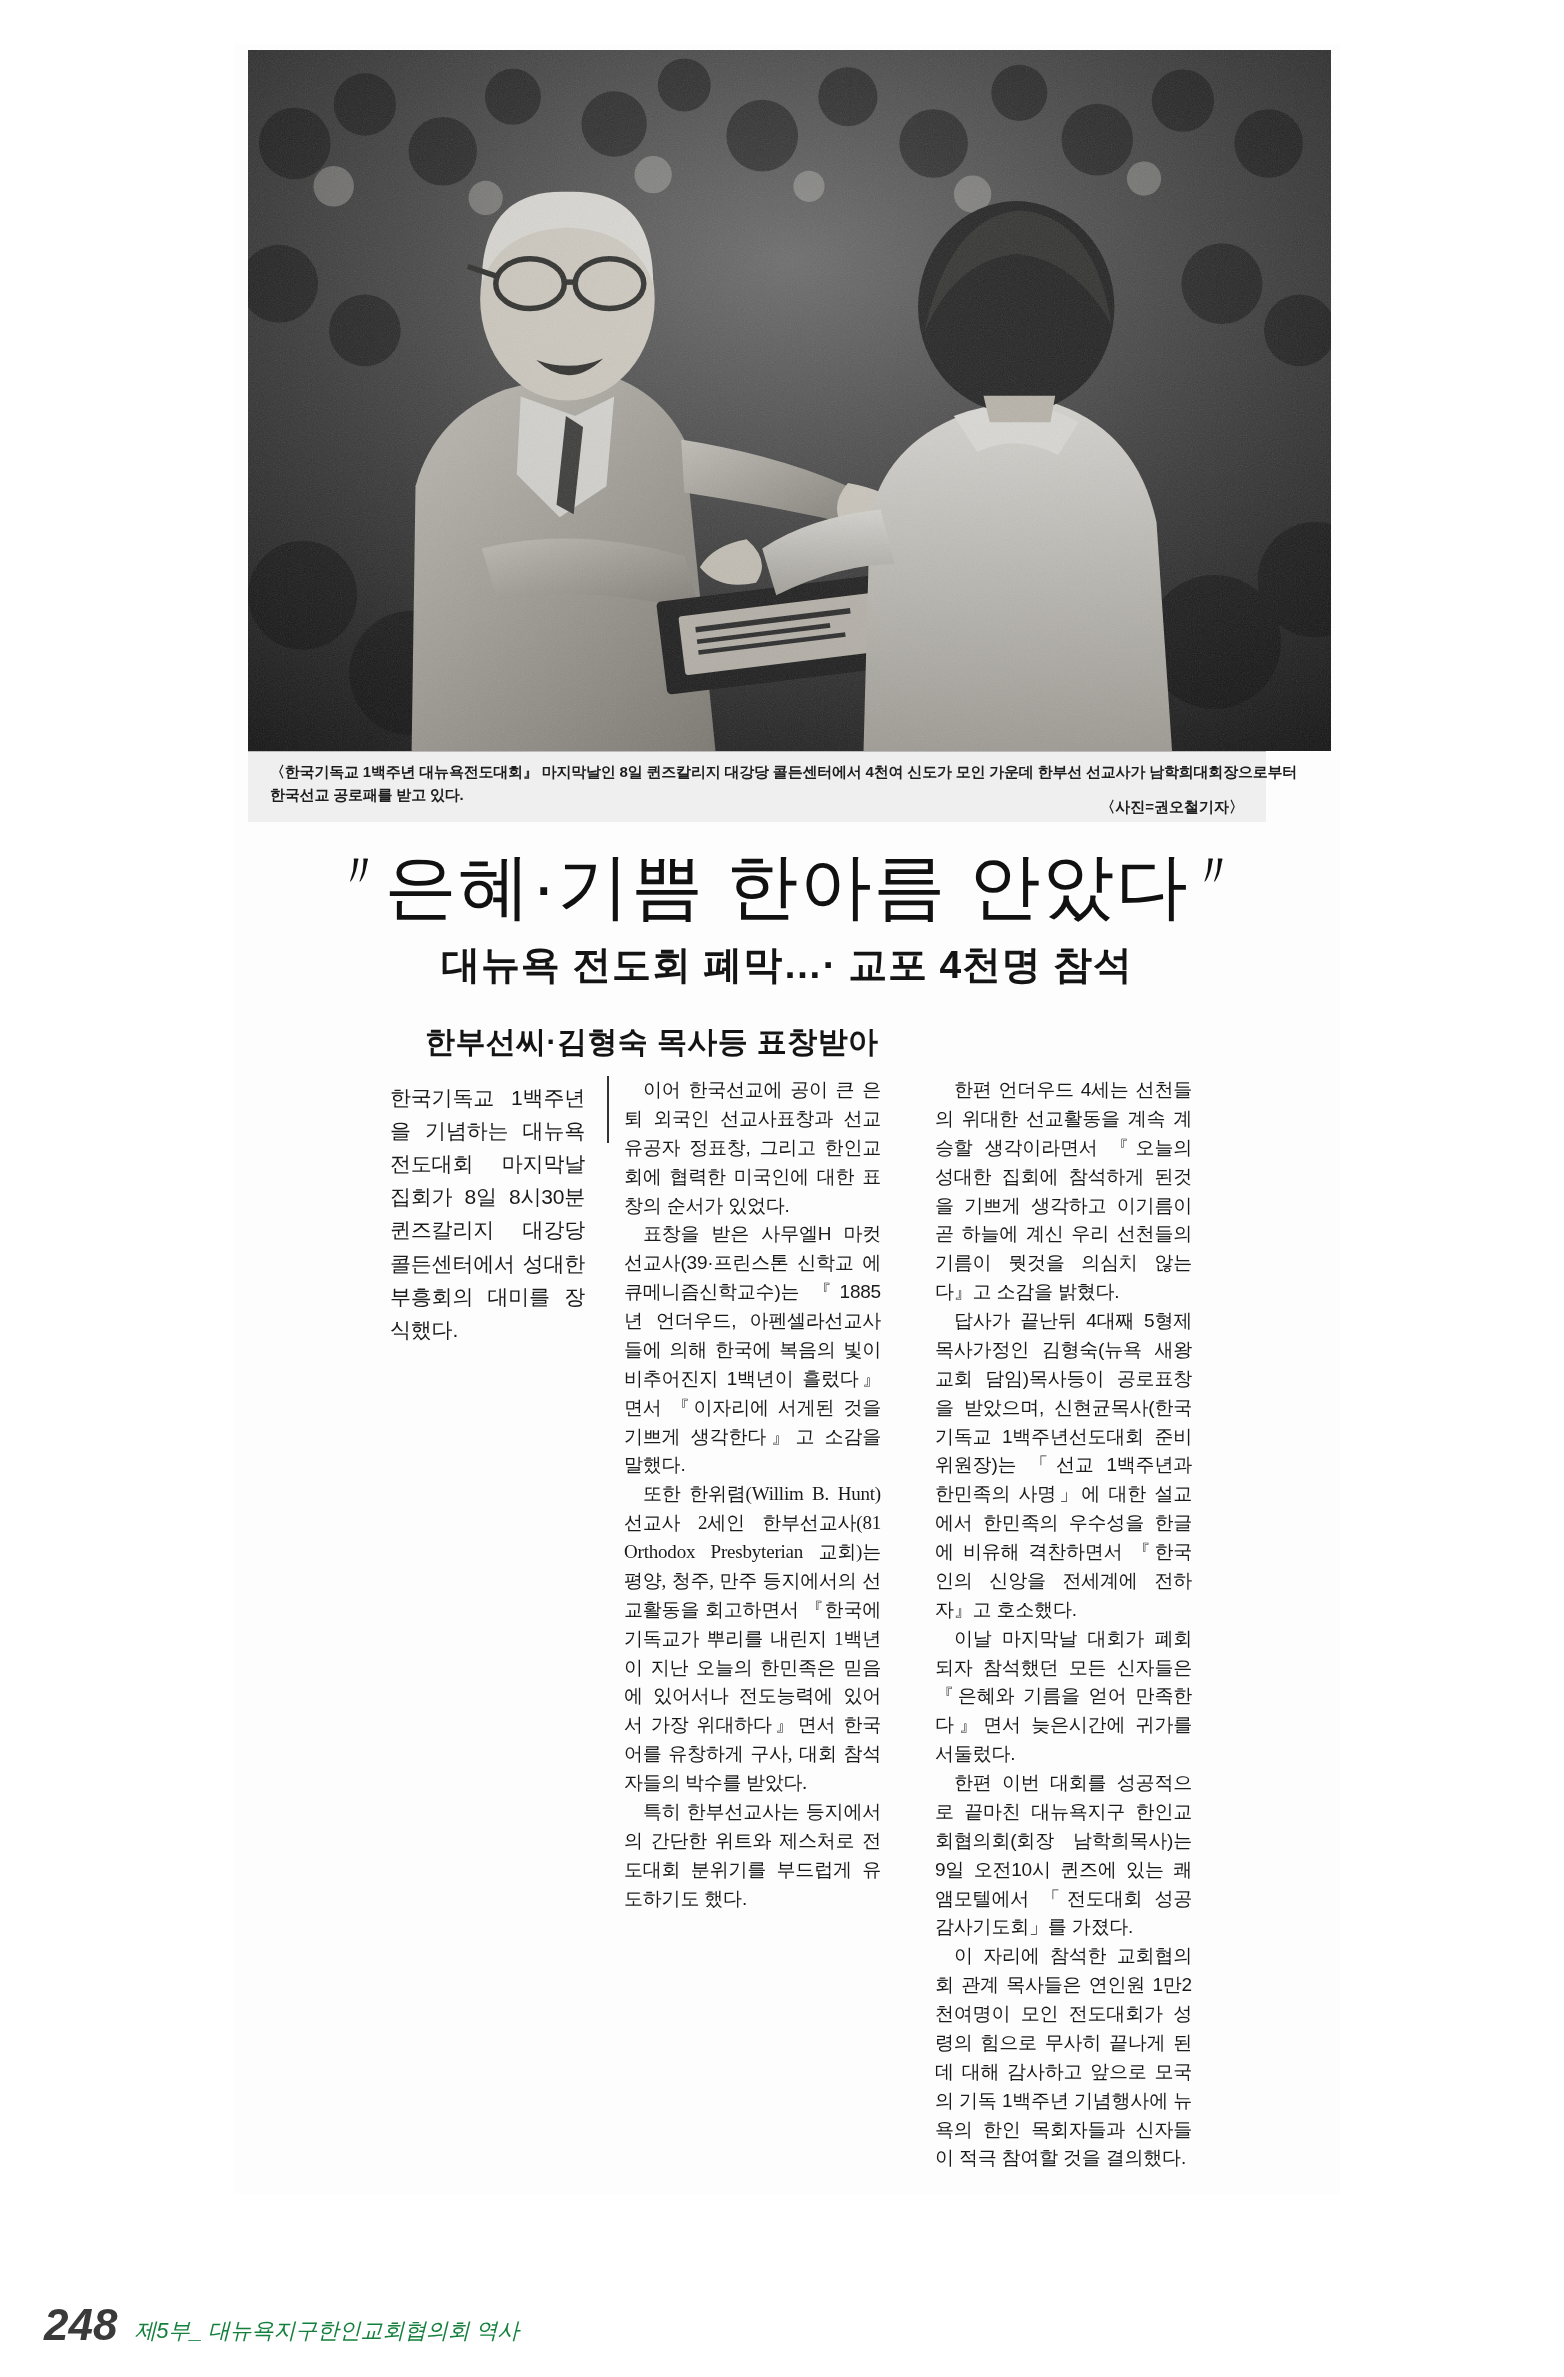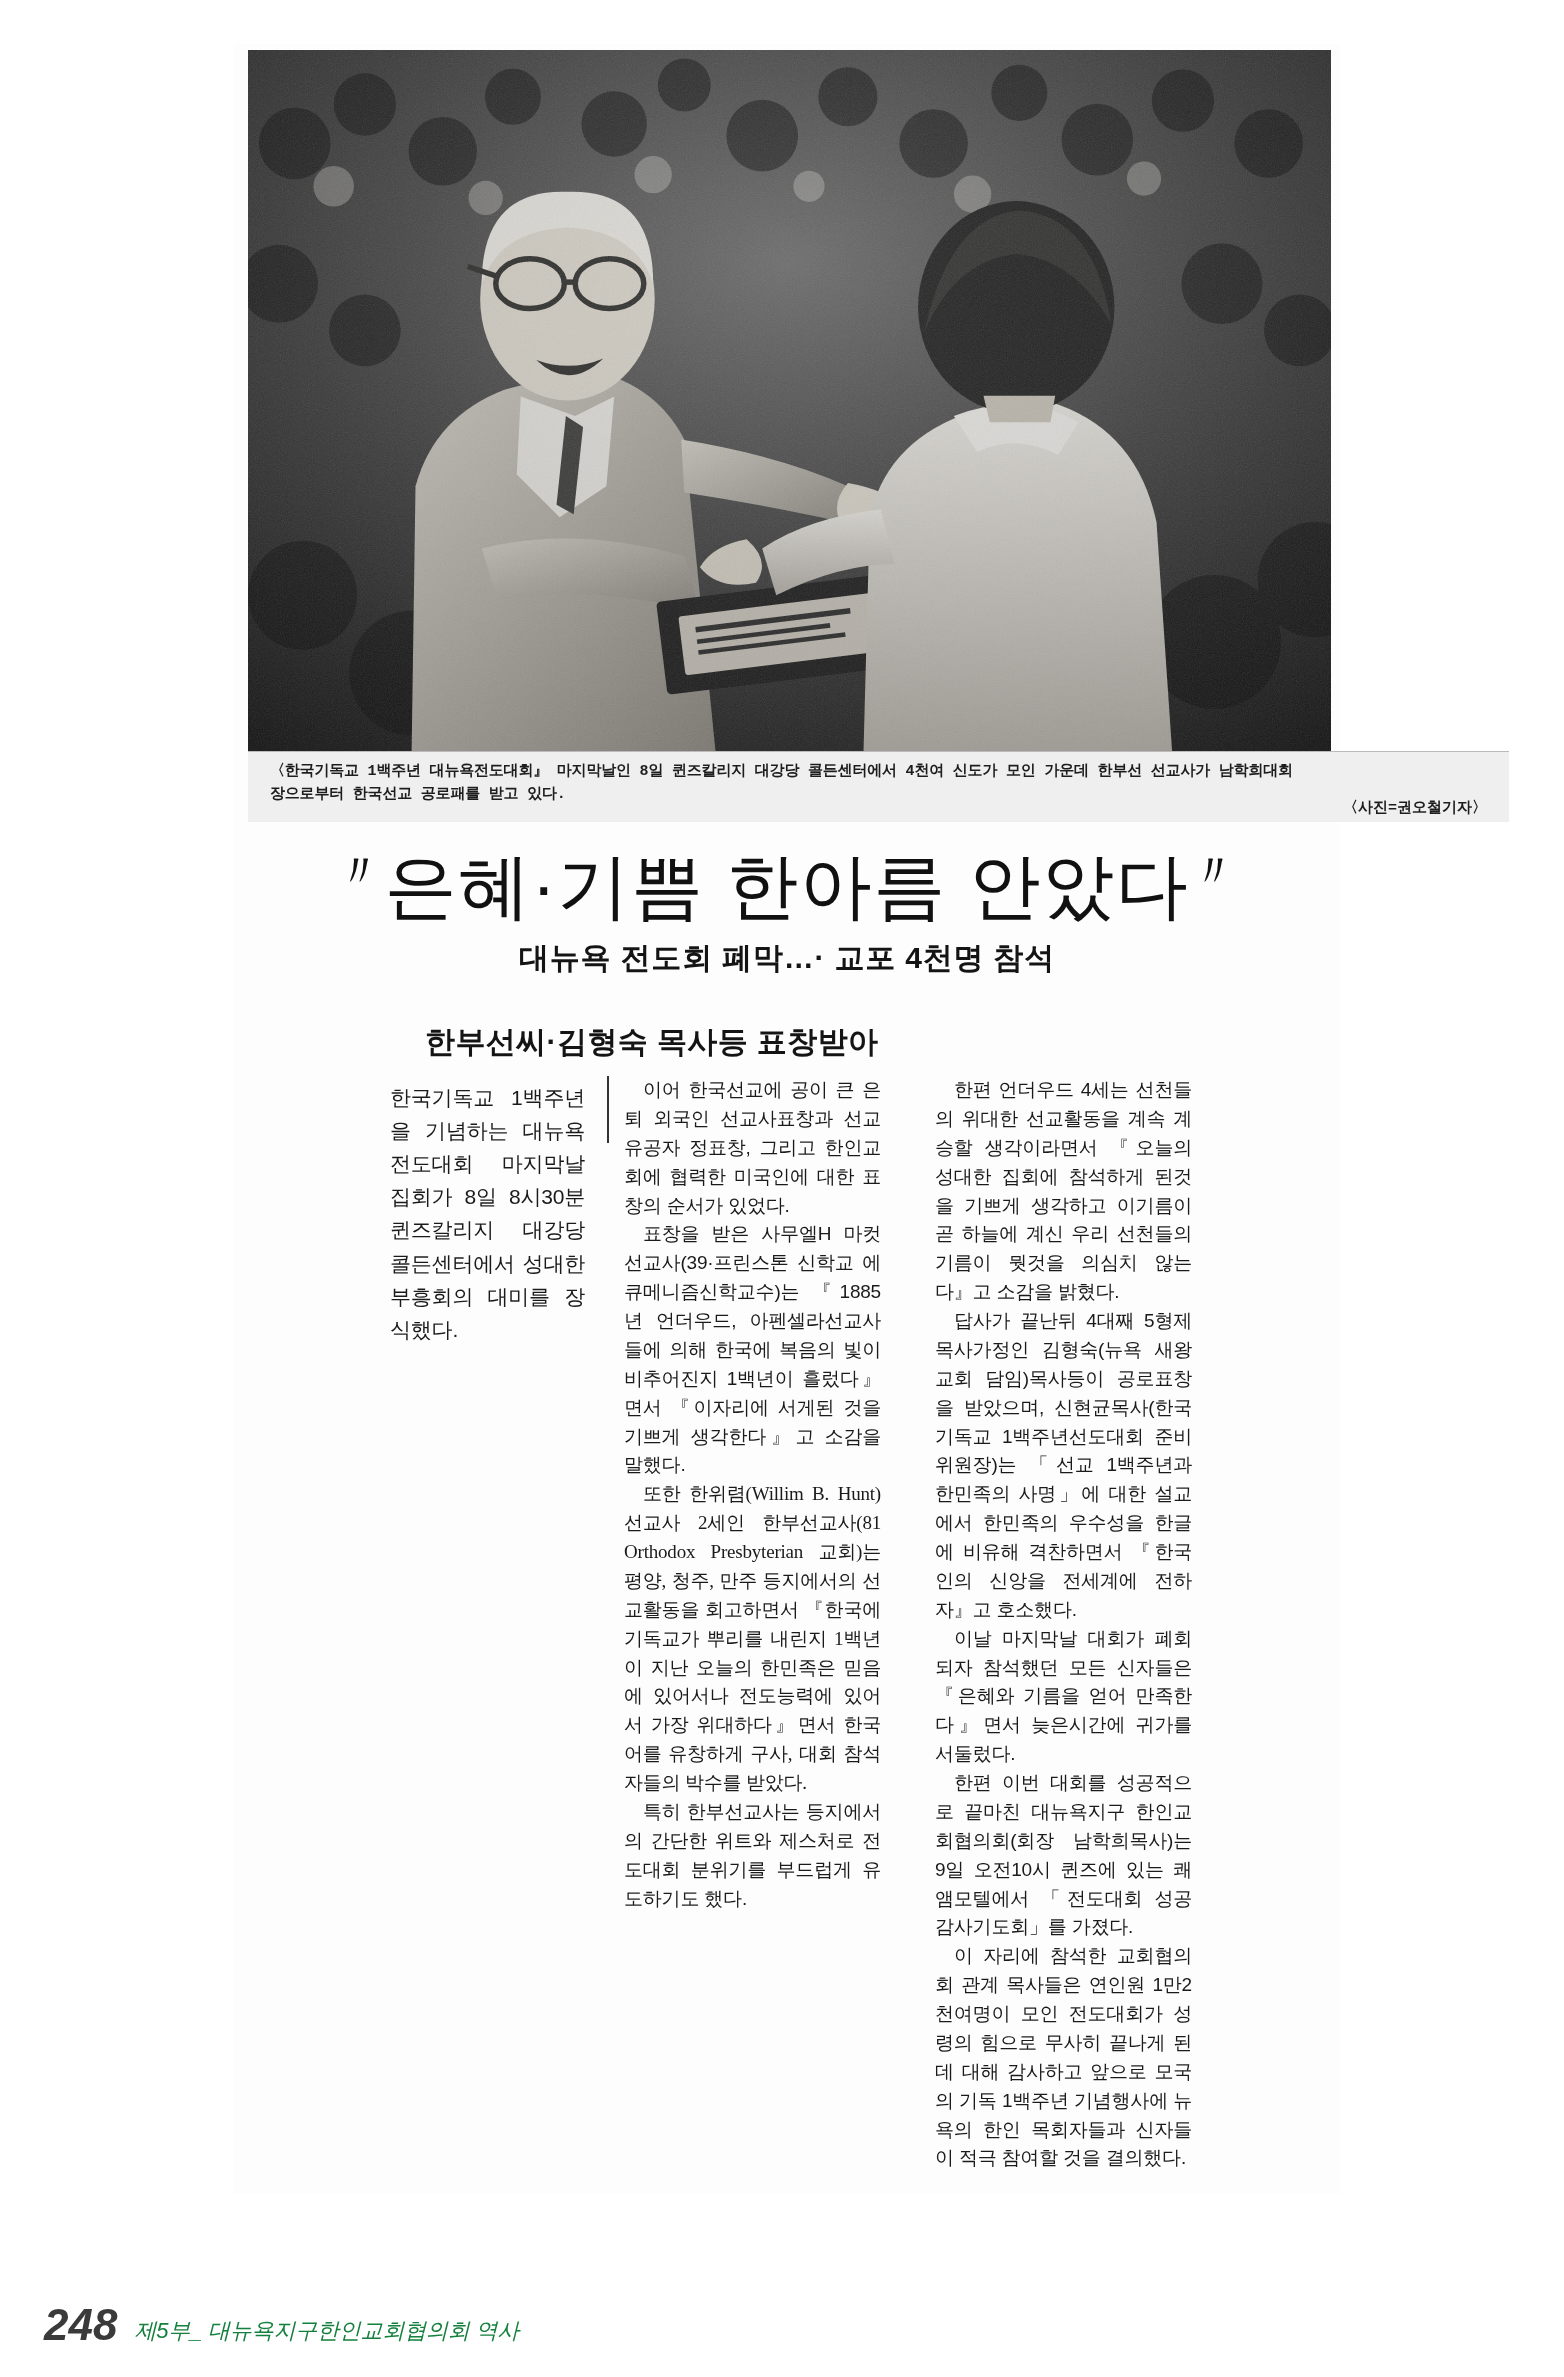--- a/index.html
+++ b/index.html
@@ -44,25 +44,24 @@
     background: #2b2b2b;
     overflow: hidden;
   }
   .photo-svg { display:block; width: 100%; height: 100%; }
 
   
   .caption {
     position: absolute;
     left: 14px;
     top: 707px;
-    width: 1261px;
+    width: 1018px;
     height: 70px;
     background: #efefef;
     border-top: 0.8px solid #bbb;
-    font-family: Liberation Mono, monospace;
   }
   .caption-text {
     position: absolute;
     left: 22px;
     top: 7.8px;
     width: 1036px;
     font-size: 15px;
     line-height: 1.55;
     color: #1d1d1d;
     letter-spacing: -0.2px;
@@ -93,21 +92,21 @@
   .headline-main .qm {
     font-size: 48px;
     vertical-align: top;
   }
   .headline-sub {
     position: absolute;
     left: 0;
     top: 894px;
     width: 1106px;
     text-align: center;
-    font-size: 30px;
+    font-size: 39px;
     font-weight: 700;
     letter-spacing: 0.8px;
     color: #141414;
     white-space: nowrap;
   }
   .headline-third {
     position: absolute;
     left: 191px;
     top: 978px;
     width: 608px;

